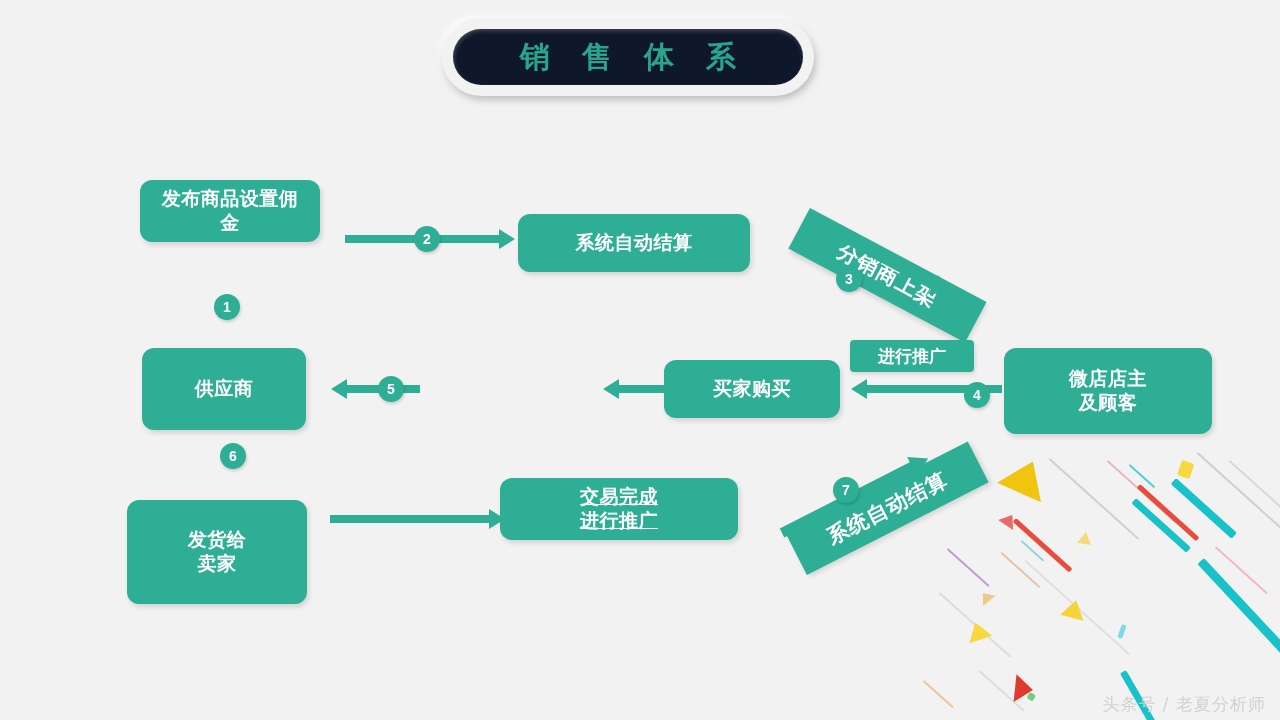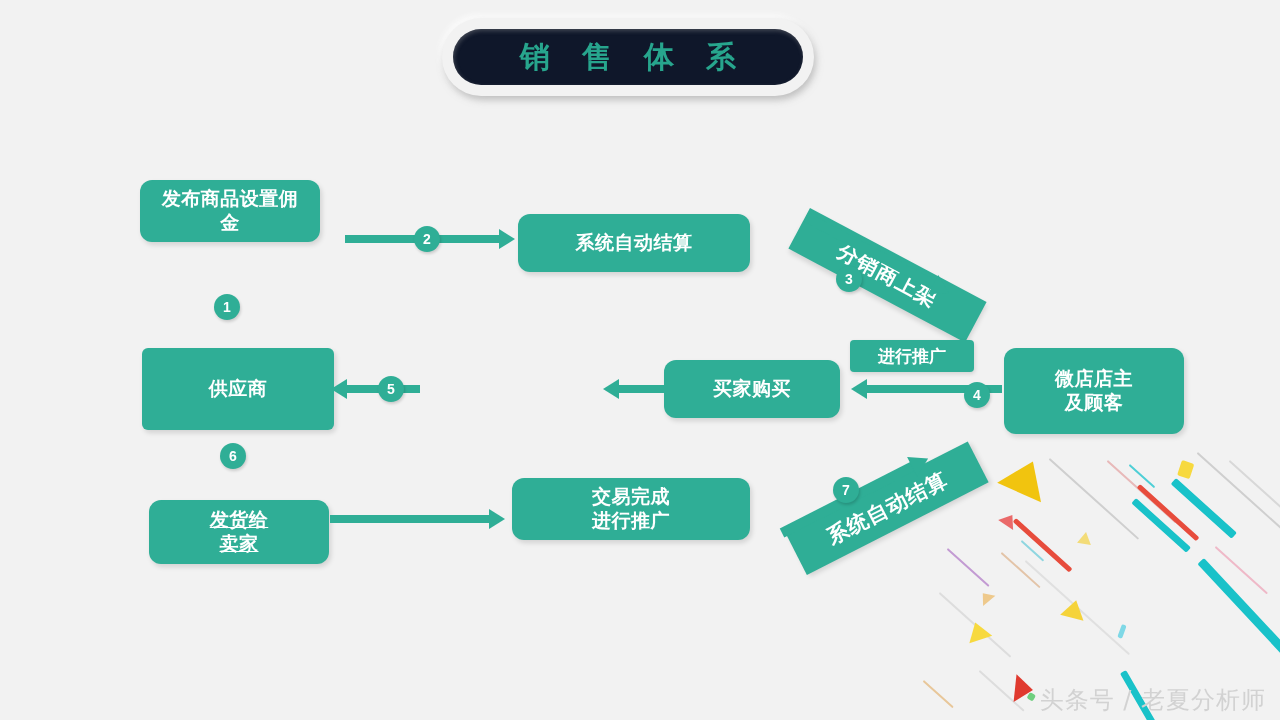--- a/index.html
+++ b/index.html
@@ -181,21 +181,21 @@
     width: 0;
     height: 0;
   }
 
   
   .watermark {
     position: absolute;
     right: 14px;
     bottom: 4px;
     color: #d2d2d2;
-    font-size: 24px;
+    font-size: 17px;
     letter-spacing: 1px;
     font-family: "DejaVu Sans", "Liberation Sans", sans-serif;
     white-space: nowrap;
     z-index: 9;
   }
 </style>
 </head>
 <body>
 
 <div id="slide">
@@ -221,60 +221,60 @@
   </div>
 
   <div class="badge" style="left:214px; top:294px;">1</div>
 
   <div class="diag-arrow" style="left:806px; top:212px; width:146px; transform: rotate(28deg); transform-origin: 0 50%;"></div>
   <div class="badge" style="left:836px; top:266px;">3</div>
   <div class="diag-banner" style="left:810px; top:208px; width:200px; height:46px; transform: rotate(28deg); transform-origin: 0 0;">
     <span>分销商上架</span>
   </div>
 
-  <div class="node" style="left:142px; top:348px; width:192px; height:82px;border-radius:6px;">
+  <div class="node" style="left:142px; top:348px; width:164px; height:82px;">
     <span class="l">供应商</span>
   </div>
 
   <div class="arrow left" style="left:346px; top:385px; width:74px;"></div>
   <div class="badge" style="left:378px; top:376px;">5</div>
 
 
   <div class="arrow left" style="left:618px; top:385px; width:46px;"></div>
 
   <div class="node" style="left:664px; top:360px; width:176px; height:58px;align-items:center;">
     <span class="l">买家购买</span>
   </div>
 
   <div class="arrow left" style="left:866px; top:385px; width:136px;"></div>
   <div class="badge" style="left:964px; top:382px;">4</div>
 
   <div class="chip" style="left:850px; top:340px; width:124px; height:32px;">
     <span>进行推广</span>
   </div>
 
-  <div class="node" style="left:1004px; top:348px; width:180px; height:86px;">
+  <div class="node" style="left:1004px; top:348px; width:208px; height:86px;">
     <span>
       <span class="l">微店店主</span>
       <span class="l">及顾客</span>
     </span>
   </div>
 
   <div class="badge" style="left:220px; top:443px;">6</div>
 
-  <div class="node" style="left:149px; top:500px; width:180px; height:64px;text-decoration:underline;">
+  <div class="node" style="left:127px; top:500px; width:180px; height:104px;">
     <span>
       <span class="l">发货给</span>
       <span class="l">卖家</span>
     </span>
   </div>
 
   <div class="arrow right" style="left:330px; top:515px; width:160px;"></div>
 
-  <div class="node" style="left:512px; top:478px; width:238px; height:62px;">
+  <div class="node" style="left:500px; top:478px; width:238px; height:62px;text-decoration:underline;">
     <span>
       <span class="l">交易完成</span>
       <span class="l">进行推广</span>
     </span>
   </div>
 
   <div class="diag-arrow" style="left:782px; top:528px; width:148px; transform: rotate(-27deg); transform-origin: 0 50%;"></div>
   <div class="badge" style="left:833px; top:477px;">7</div>
   <div class="diag-banner" style="left:786px; top:534px; width:204px; height:46px; transform: rotate(-27deg); transform-origin: 0 0;">
     <span>系统自动结算</span>

